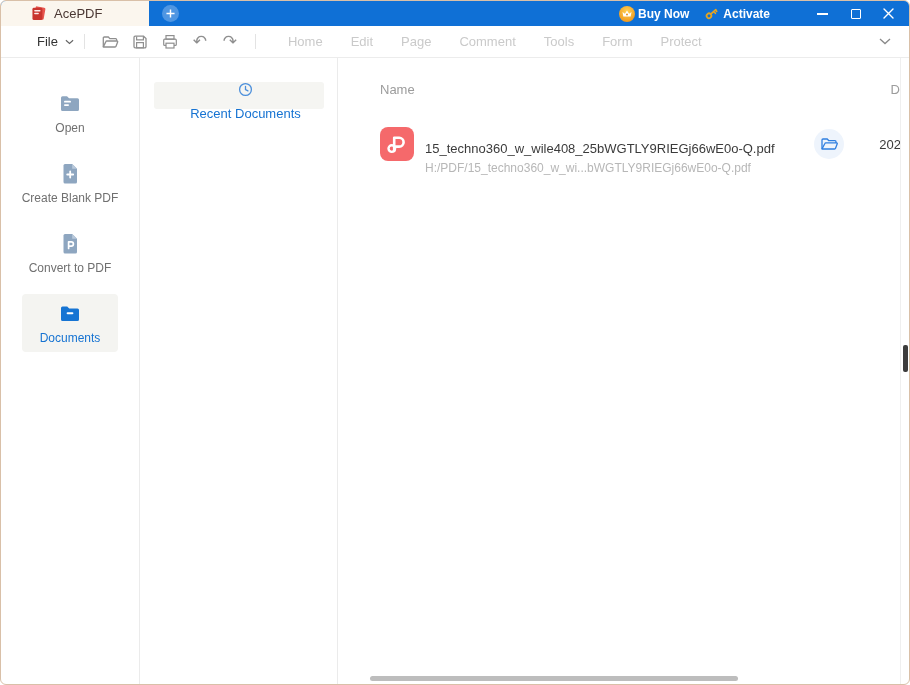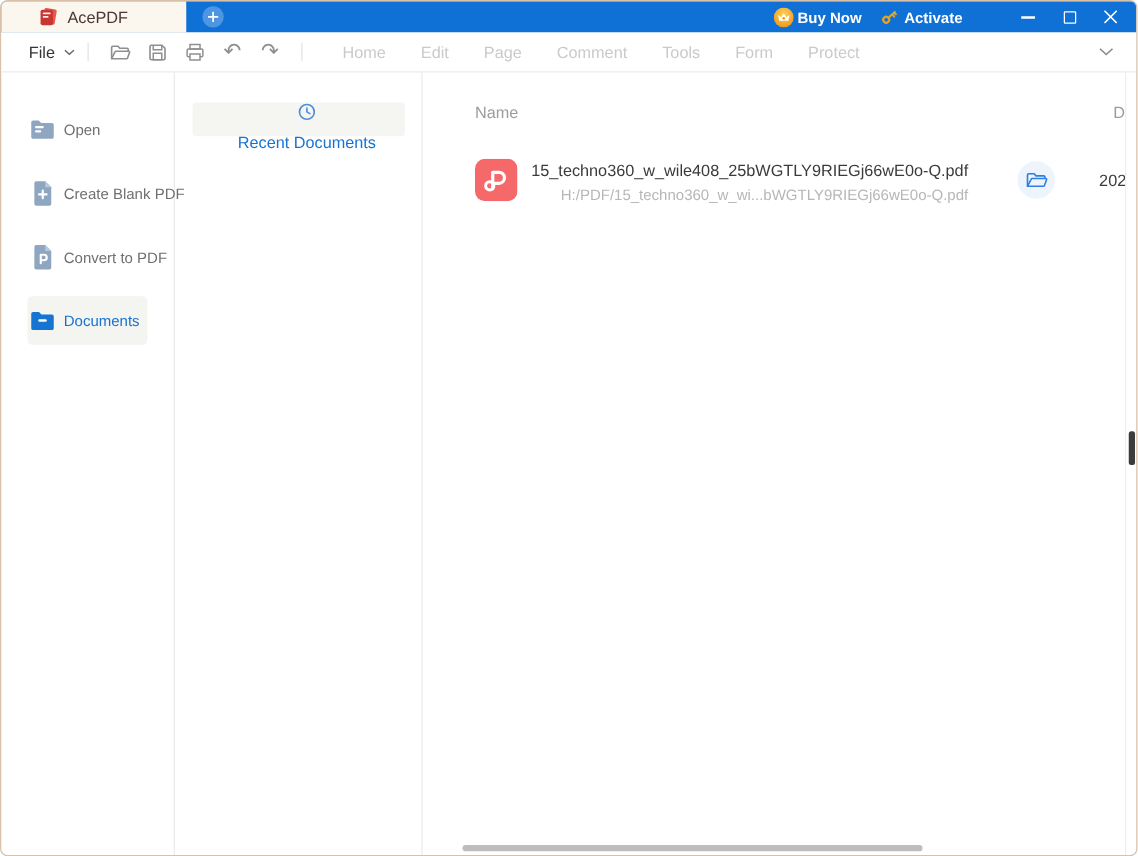--- a/index.html
+++ b/index.html
@@ -18,55 +18,55 @@
   .tb-btn{display:flex;align-items:center;gap:3px;color:#fff;font-size:12px;font-weight:700;
     margin-right:14px;cursor:pointer;}
   .tb-btn:last-of-type{margin-right:0;}
   .win-controls{display:flex;margin-left:22px;margin-right:4px;}
   .win-btn{width:33px;height:25px;display:flex;align-items:center;justify-content:center;cursor:pointer;}
   .min-glyph{display:block;width:11px;height:2px;background:#fff;}
   .max-glyph{display:block;width:10px;height:10px;border:1.5px solid #fff;border-radius:1px;box-sizing:border-box;}
 
   
   .menubar{height:31px;background:#fff;border-bottom:1px solid #ececec;
-    display:flex;align-items:center;padding-left:22px;}
+    display:flex;align-items:center;padding-left:36px;}
   .file-menu{display:flex;align-items:center;gap:7px;font-size:13px;color:#333;cursor:pointer;}
   .vdiv{width:1px;height:15px;background:#e3e3e3;margin:0 10px;}
   .tool-btn{width:28px;height:24px;display:flex;align-items:center;justify-content:center;
     margin:0 1px;cursor:pointer;}
   .arrow-glyph{font-family:"DejaVu Sans",sans-serif;font-size:17px;color:#8f8f8f;line-height:1;}
   .menu-items{display:flex;margin-left:8px;}
   .menu-item{margin:0 14px;font-size:13px;color:#cacaca;cursor:default;}
   .mb-spacer{flex:1;}
   .menubar-chevron{margin-right:18px;cursor:pointer;display:flex;align-items:center;}
 
   
   .content{display:flex;height:627px;}
 
   
   .sidebar{width:139px;border-right:1px solid #ebebeb;box-sizing:border-box;padding-top:26px;flex:none;}
-  .side-item{width:96px;margin:0 auto 12px;padding:8px 0 7px;display:flex;flex-direction:row;
+  .side-item{width:96px;margin:0 auto 12px;padding:8px 0 7px;display:flex;flex-direction:column;
     align-items:center;gap:5px;border-radius:4px;font-size:12px;color:#707070;
     white-space:nowrap;cursor:pointer;}
   .side-item.active{background:#f4f4f1;color:#1673d2;}
 
   
   .docpanel{width:198px;border-right:1px solid #ebebeb;box-sizing:border-box;padding-top:24px;flex:none;}
   .recent-item{margin-left:14px;width:170px;height:27px;background:#f5f5f2;border-radius:3px;
     display:flex;align-items:center;gap:9px;padding-left:13px;box-sizing:border-box;
     font-size:13px;color:#1673d2;cursor:pointer;flex-direction:column;}
 
   
   .main{flex:1;position:relative;overflow:hidden;}
   .col-hdr{position:absolute;top:24px;font-size:13px;color:#9c9c9c;cursor:pointer;}
   .col-name{left:42px;}
   .col-date{right:9px;}
   .file-row{position:absolute;left:0;right:8px;top:66px;height:48px;cursor:pointer;}
   .pdf-icon{position:absolute;left:42px;top:3px;width:34px;height:34px;}
-  .file-text{position:absolute;left:87px;top:5px;white-space:nowrap;text-align:right;}
+  .file-text{position:absolute;left:87px;top:17px;white-space:nowrap;}
   .file-name{font-size:13px;color:#3b3b3b;margin-bottom:5px;}
   .file-path{font-size:12px;color:#b7b7b7;}
   .row-folder{position:absolute;left:476px;top:5px;width:30px;height:30px;border-radius:50%;
     background:#eef4fc;display:flex;align-items:center;justify-content:center;cursor:pointer;}
   .file-date{position:absolute;right:0;top:13px;font-size:13px;color:#3b3b3b;}
   .hscroll{position:absolute;left:32px;bottom:4px;width:368px;height:5px;background:#bdbdbd;
     border-radius:3px;cursor:pointer;}
   .vtrack{position:absolute;right:0;top:0;bottom:0;width:8px;border-left:1px solid #efefef;cursor:pointer;}
   .vthumb{position:absolute;top:287px;right:1px;width:5px;height:27px;background:#3c3c3c;border-radius:2px;}
 </style>

